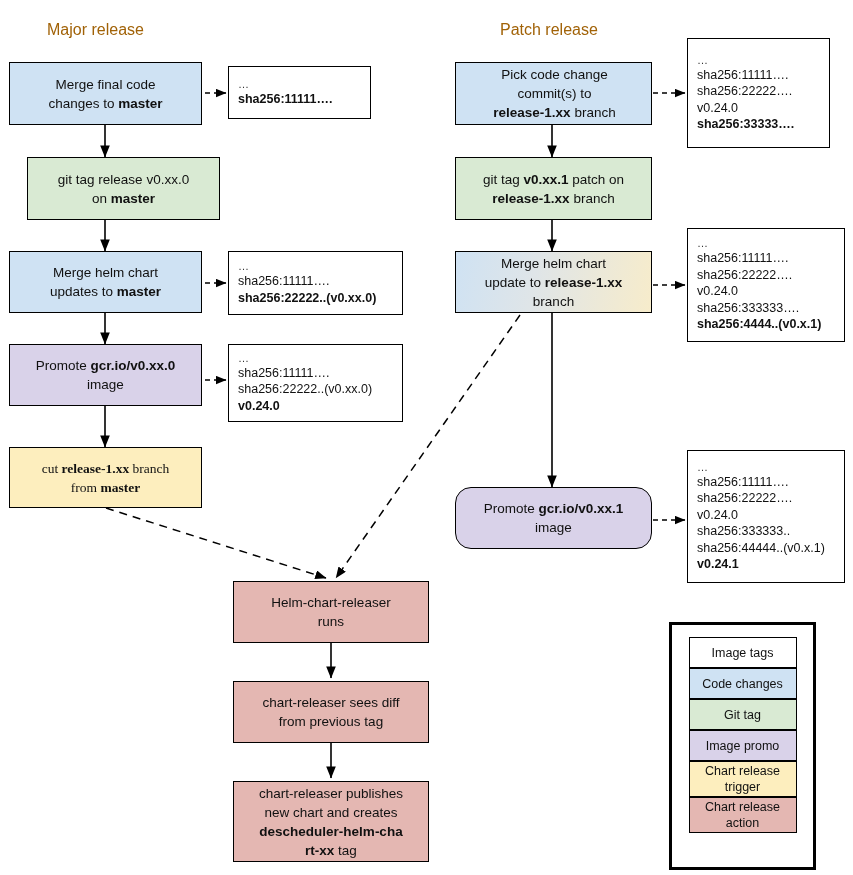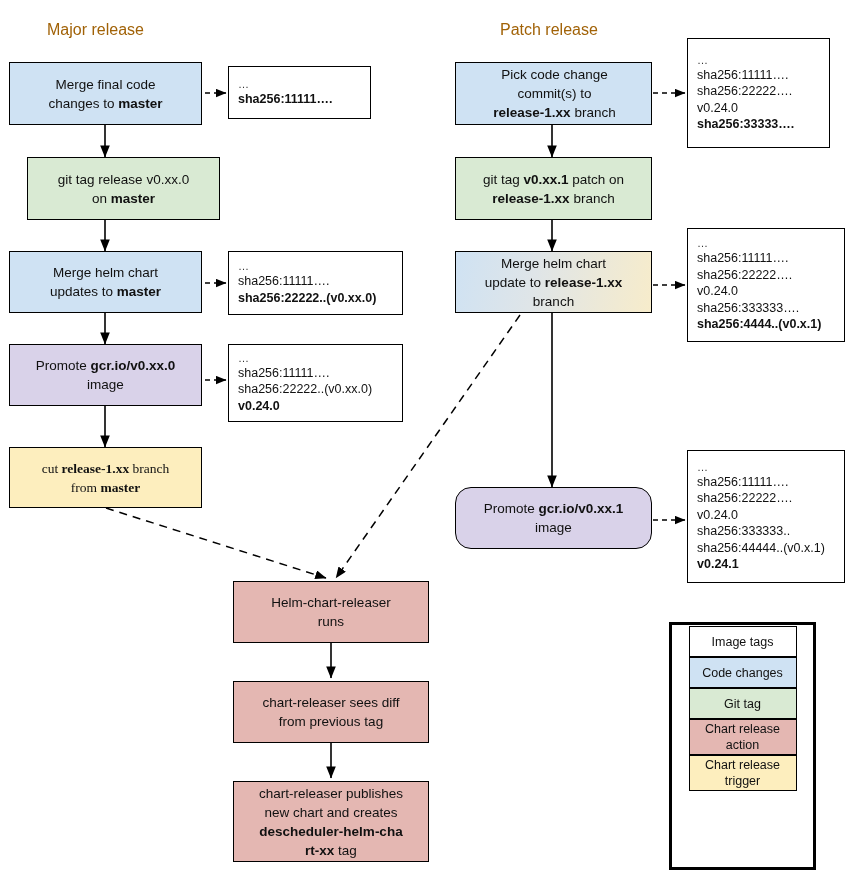--- a/index.html
+++ b/index.html
@@ -70,21 +70,21 @@
   .c-trig   { background: #fdeebe; }
   .c-act    { background: #e4b7b2; }
   .c-grad   { background: linear-gradient(100deg, #cfe2f3 0%, #dfe5e8 40%, #f7eccb 100%); }
   b { font-weight: bold; }
   
   #legend {
     position: absolute;
     box-sizing: border-box;
     border: 3px solid #000000;
     background: #ffffff;
-    padding: 1px;
+    padding: 12px;
     display: flex;
     flex-direction: column;
     align-items: center;
     gap: 0px;
   }
   .legend-item {
     box-sizing: border-box;
     width: 108px;
     border: 1px solid #000000;
     font-size: 12.5px;
@@ -234,21 +234,24 @@
   <div id="legend" style="left:669px; top:622px; width:147px; height:248px;">
       <div class="legend-item h1" style="background: rgb(255, 255, 255);">
         <span>Image tags</span>
       </div>
       <div class="legend-item h1" style="background: rgb(207, 226, 243);">
         <span>Code changes</span>
       </div>
       <div class="legend-item h1" style="background: rgb(217, 234, 211);">
         <span>Git tag</span>
       </div>
+      <div class="legend-item h1" style="background: rgb(217, 210, 233);">
+        <span>Image promo</span>
+      </div>
+      <div class="legend-item h2" style="background: rgb(253, 238, 190);">
+        <span>Chart release trigger</span>
+      </div>
       <div class="legend-item h2" style="background: rgb(228, 183, 178);">
         <span>Chart release action</span>
       </div>
-      <div class="legend-item h2" style="background: rgb(253, 238, 190);">
-        <span>Chart release trigger</span>
-      </div>
     </div>
 
 </div>
 
 </body></html>

